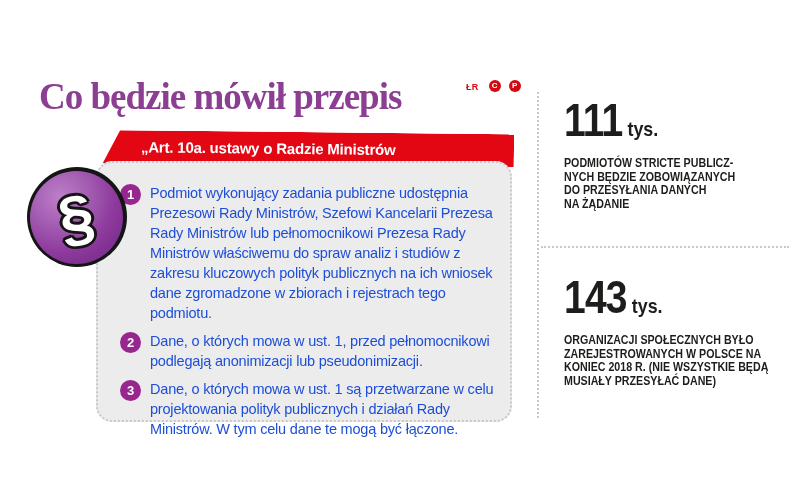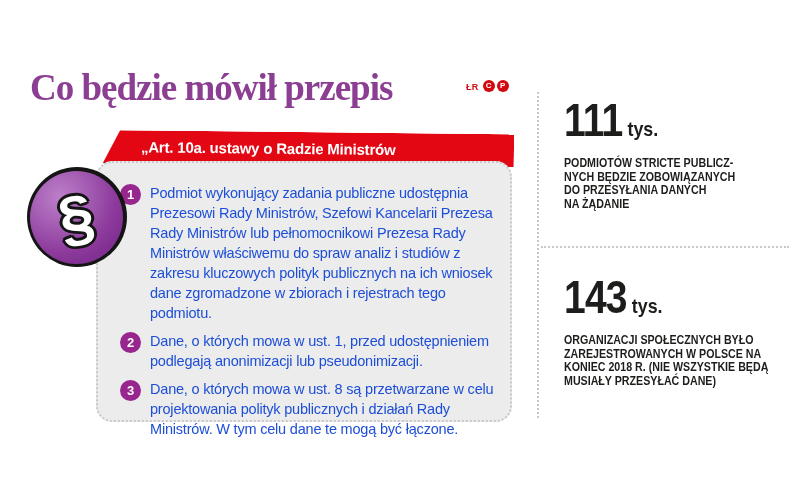--- a/index.html
+++ b/index.html
@@ -1,25 +1,25 @@
 <!DOCTYPE html>
 <html><head>
 <meta charset="utf-8">
 <style>
   html,body{margin:0;padding:0;background:#fff;}
   .canvas{position:relative;width:805px;height:498px;background:#ffffff;overflow:hidden;
           font-family:"Liberation Sans",sans-serif;}
 
   
-  .title{position:absolute;left:30px;top:66px;margin:0;
+  .title{position:absolute;left:30px;top:66px;margin:9px;
          font-family:"Liberation Serif",serif;font-weight:700;font-size:37px;
          color:#8b3e92;letter-spacing:-1px;}
 
   
-  .logo{position:absolute;left:466px;top:80px;display:flex;align-items:flex-end;gap:2px;}
+  .logo{position:absolute;left:466px;top:80px;display:flex;align-items:flex-end;gap:8px;}
   .logo-text{font-weight:700;font-size:9px;color:#d10a11;margin-right:2px;letter-spacing:.3px;}
   .logo-badge{display:inline-block;width:12px;height:12px;border-radius:50%;
               background:#d10a11;color:#fff;font-weight:700;font-size:8px;
               line-height:12px;text-align:center;}
 
   
   .ribbon{position:absolute;left:103px;top:130px;width:411px;height:33px;
           background:#e30613;display:flex;align-items:center;
           clip-path:polygon(17px 0,100% 0,100% 100%,0 100%);
           transform:rotate(0.6deg);transform-origin:left center;}
@@ -83,25 +83,25 @@
   </div>
   <div class="ribbon-fold"></div>
 
   <div class="law-box">
     <div class="law-item">
       <span class="num-badge">1</span>
       <p class="law-text">Podmiot wykonujący zadania publiczne udostępnia Prezesowi Rady Ministrów, Szefowi Kancelarii Prezesa Rady Ministrów lub pełnomocnikowi Prezesa Rady Ministrów właściwemu do spraw analiz i studiów z zakresu kluczowych polityk publicznych na ich wniosek dane zgromadzone w zbiorach i rejestrach tego podmiotu.</p>
     </div>
     <div class="law-item">
       <span class="num-badge">2</span>
-      <p class="law-text">Dane, o których mowa w ust. 1, przed udostępnieniem podlegają anonimizacji lub pseudonimizacji.</p>
+      <p class="law-text">Dane, o których mowa w ust. 1, przed pełnomocnikowi podlegają anonimizacji lub pseudonimizacji.</p>
     </div>
     <div class="law-item">
       <span class="num-badge">3</span>
-      <p class="law-text">Dane, o których mowa w ust. 8 są przetwarzane w celu projektowania polityk publicznych i działań Rady Ministrów. W tym celu dane te mogą być łączone.</p>
+      <p class="law-text">Dane, o których mowa w ust. 1 są przetwarzane w celu projektowania polityk publicznych i działań Rady Ministrów. W tym celu dane te mogą być łączone.</p>
     </div>
   </div>
 
   <div class="section-badge">
     <div class="section-inner">
       <span class="section-glyph">§</span>
     </div>
   </div>
 
   <div class="vsep"></div>

